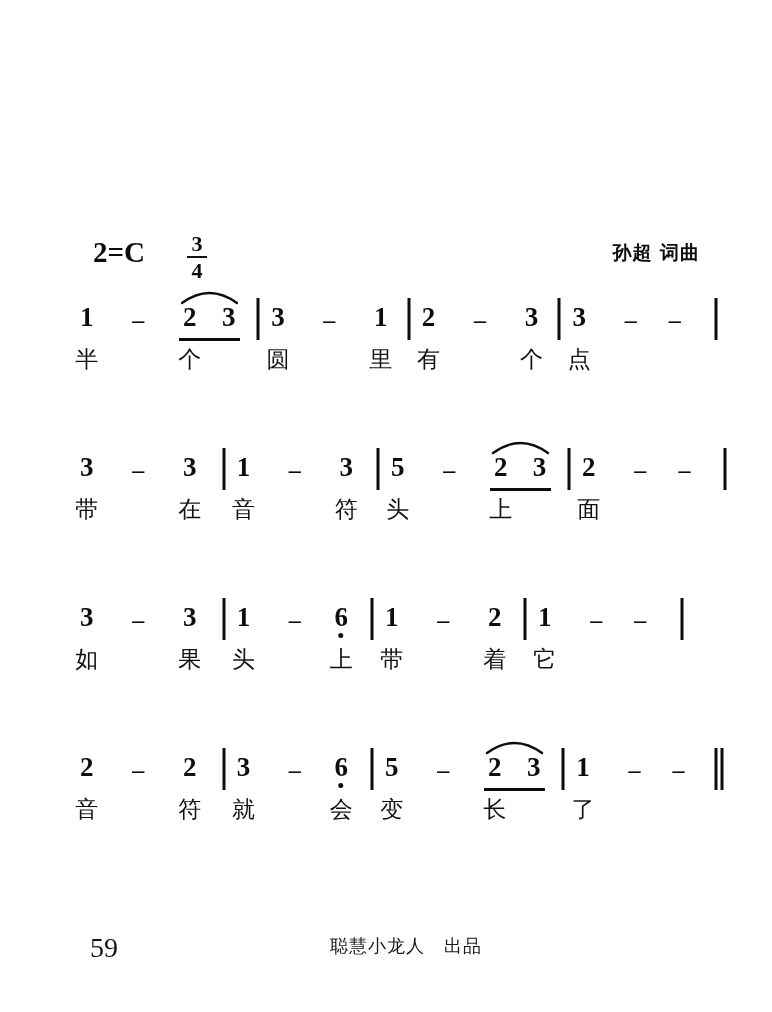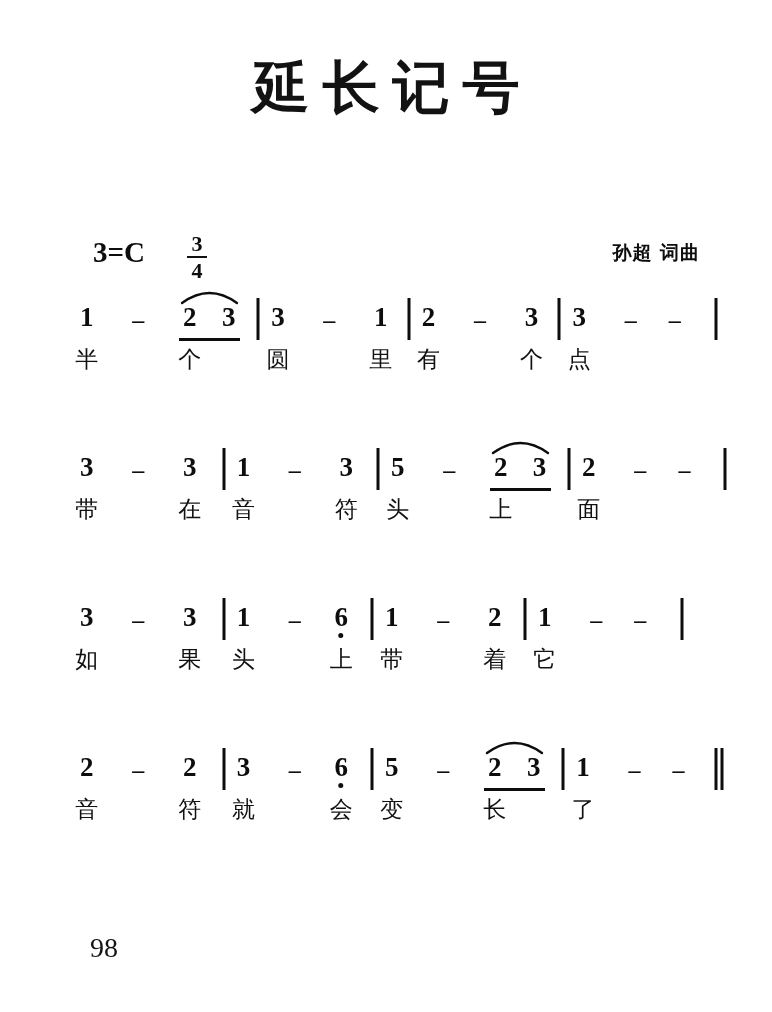--- a/index.html
+++ b/index.html
@@ -209,23 +209,22 @@
     letter-spacing: 1px;
     color: #1a1a1a;
     white-space: nowrap;
   }
 </style>
 </head>
 <body>
 
 <div class="page">
 
-  <div class="title">延长记号</div>
-
-  <div class="keysig">3=C</div>
+
+  <div class="keysig">2=C</div>
 
   <div class="meter">
     <span class="num">3</span>
     <span class="bar"></span>
     <span class="den">4</span>
   </div>
 
   <div class="credit">孙超 词曲</div>
 
   <div id="systems">
@@ -364,15 +363,16 @@
           <div class="lyric" style="left: 111.72px;">符</div>
           <div class="lyric" style="left: 165.375px;">就</div>
           <div class="lyric" style="left: 263.13px;">会</div>
           <div class="lyric" style="left: 313.845px;">变</div>
           <div class="lyric" style="left: 416.745px;">长</div>
           <div class="lyric" style="left: 504.945px;">了</div>
         </div>
       </div>
     </div>
 
-  <div class="pageno">98</div>
+  <div class="pageno">59</div>
+  <div class="footer-credit">聪慧小龙人　出品</div>
 
 </div>
 
 </body></html>

